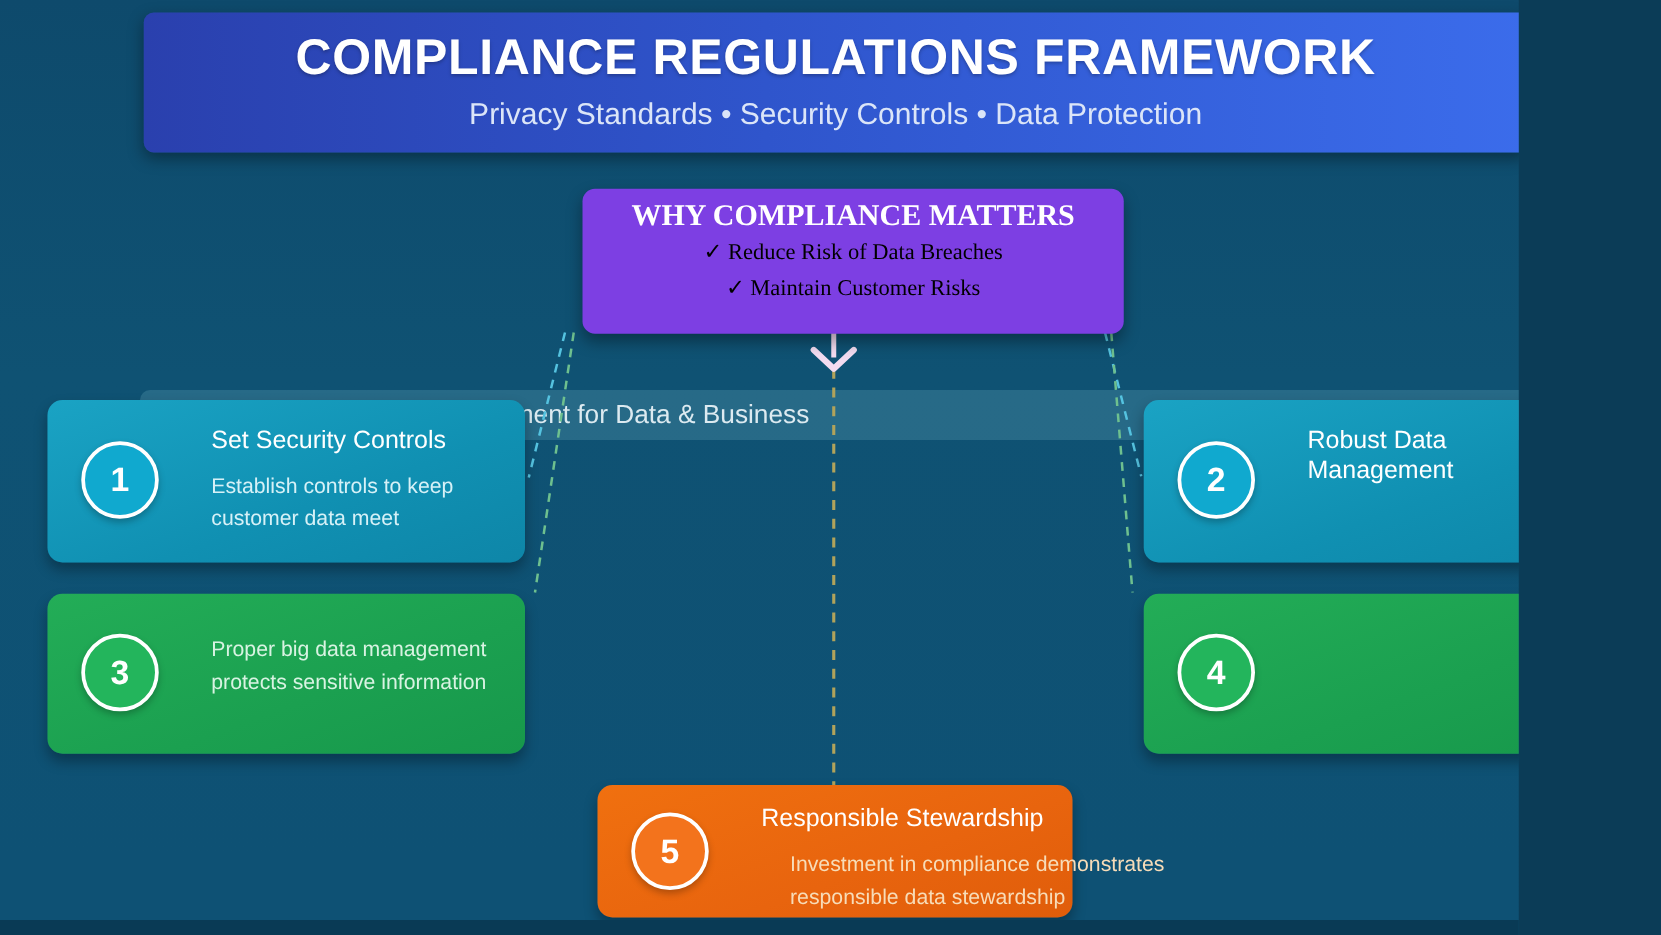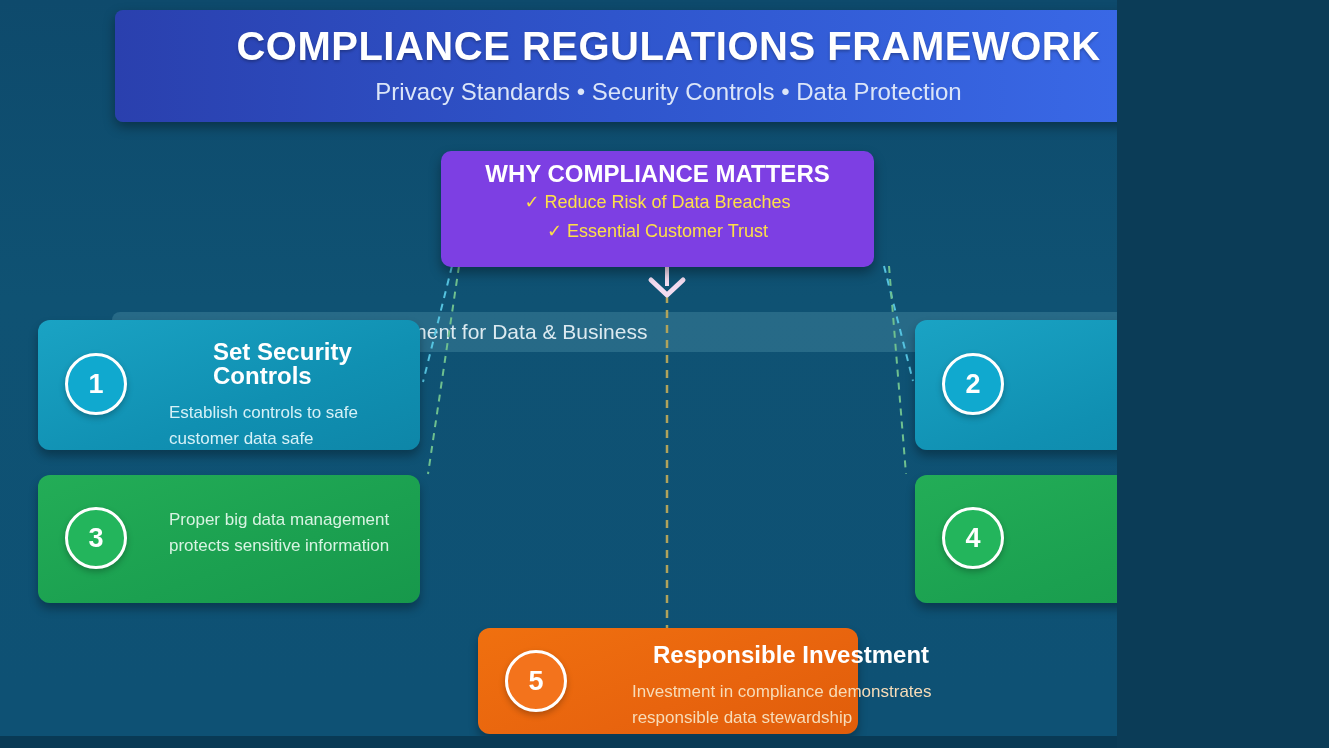--- a/index.html
+++ b/index.html
@@ -1,21 +1,21 @@
 <!DOCTYPE html>
 <html><head>
 <meta charset="utf-8">
 <style>
   * { margin: 0; padding: 0; box-sizing: border-box; }
   html, body { background: #0b3c57; }
   body { font-family: "Liberation Sans", sans-serif; }
 
   .canvas {
     position: relative;
-    width: 1117px;
+    width: 1215px;
     height: 748px;
     overflow: hidden;
     background: linear-gradient(180deg, #0e4a6c 0%, #0f5273 40%, #0e5174 92%, #0e5174 100%);
   }
 
   
   .header {
     position: absolute;
     left: 115px; top: 10px;
     width: 1107px; height: 112px;
@@ -34,37 +34,38 @@
   }
   .header-subtitle {
     margin-top: 9px;
     font-size: 24px;
     color: #dbe5f8;
   }
 
   
   .why-box {
     position: absolute;
-    left: 441px; top: 151px;
+    left: 466px; top: 151px;
     width: 433px; height: 116px;
     border-radius: 10px;
     background: #7d3fe3;
     box-shadow: 0 6px 12px rgba(0,0,0,0.35);
     text-align: center;
     color: #ffffff;
+    font-family: Liberation Serif, serif;
   }
   .why-title {
     margin-top: 9px;
     font-size: 24px;
     font-weight: 700;
   }
   .why-item {
     font-size: 18px;
     line-height: 29px;
-    color: #fde047;
+    color: #000000;
   }
 
   
   .connectors {
     position: absolute;
     left: 0; top: 0;
     width: 1329px; height: 748px;
     z-index: 1;
     pointer-events: none;
   }
@@ -126,25 +127,24 @@
   .card-5 .badge { top: 22px; background: #f3731c; }
 
   .card-content {
     position: absolute;
     left: 131px;
     top: 20px;
   }
   .card-5 .card-content { top: 15px; }
 
   .card-title {
-    font-size: 24px;
-    font-weight: 700;
+    font-size: 20px;
+    font-weight: 400;
     color: #ffffff;
     line-height: 24px;
-    margin-left: 44px;
   }
   .card-2 .card-title { width: 220px; }
 
   .card-body {
     margin-top: 12px;
     font-size: 17px;
     line-height: 26px;
   }
   .card.teal  .card-body { color: #d6f1f7; }
   .card.green .card-body { color: #d8f3e2; }
@@ -189,50 +189,51 @@
 
   <div class="result-bar">
     <span class="result-label">RESULT:</span>
     <span class="result-text">Safer Environment for Data &amp; Business</span>
   </div>
 
   <div class="card teal card-1">
     <div class="badge">1</div>
     <div class="card-content">
       <div class="card-title">Set Security Controls</div>
-      <div class="card-body">Establish controls to safe customer data safe</div>
+      <div class="card-body">Establish controls to keep customer data meet</div>
     </div>
   </div>
 
   <div class="card teal card-2">
     <div class="badge">2</div>
     <div class="card-content">
+      <div class="card-title">Robust Data Management</div>
     </div>
   </div>
 
   <div class="card green card-3">
     <div class="badge">3</div>
     <div class="card-content">
       <div class="card-body">Proper big data management protects sensitive information</div>
     </div>
   </div>
 
   <div class="card green card-4">
     <div class="badge">4</div>
   </div>
 
   <div class="card orange card-5">
     <div class="badge">5</div>
     <div class="card-content">
-      <div class="card-title">Responsible Investment</div>
+      <div class="card-title">Responsible Stewardship</div>
       <div class="card-body">Investment in compliance demonstrates responsible data stewardship</div>
     </div>
   </div>
 
   <div class="why-box" style="z-index:2;">
     <div class="why-title">WHY COMPLIANCE MATTERS</div>
     <div class="why-item">✓ Reduce Risk of Data Breaches</div>
-    <div class="why-item">✓ Essential Customer Trust</div>
+    <div class="why-item">✓ Maintain Customer Risks</div>
   </div>
 
   <div class="bottom-bar"></div>
 
 </div>
 
 </body></html>

